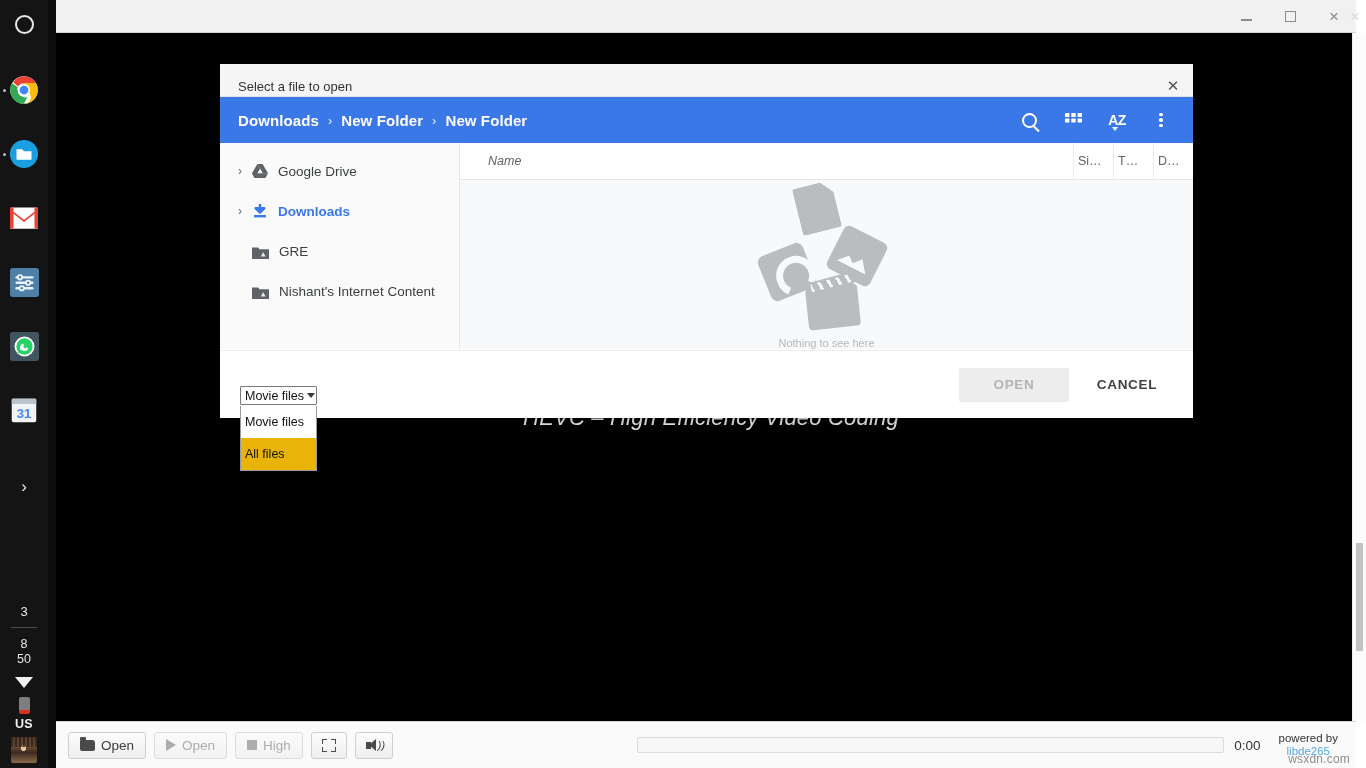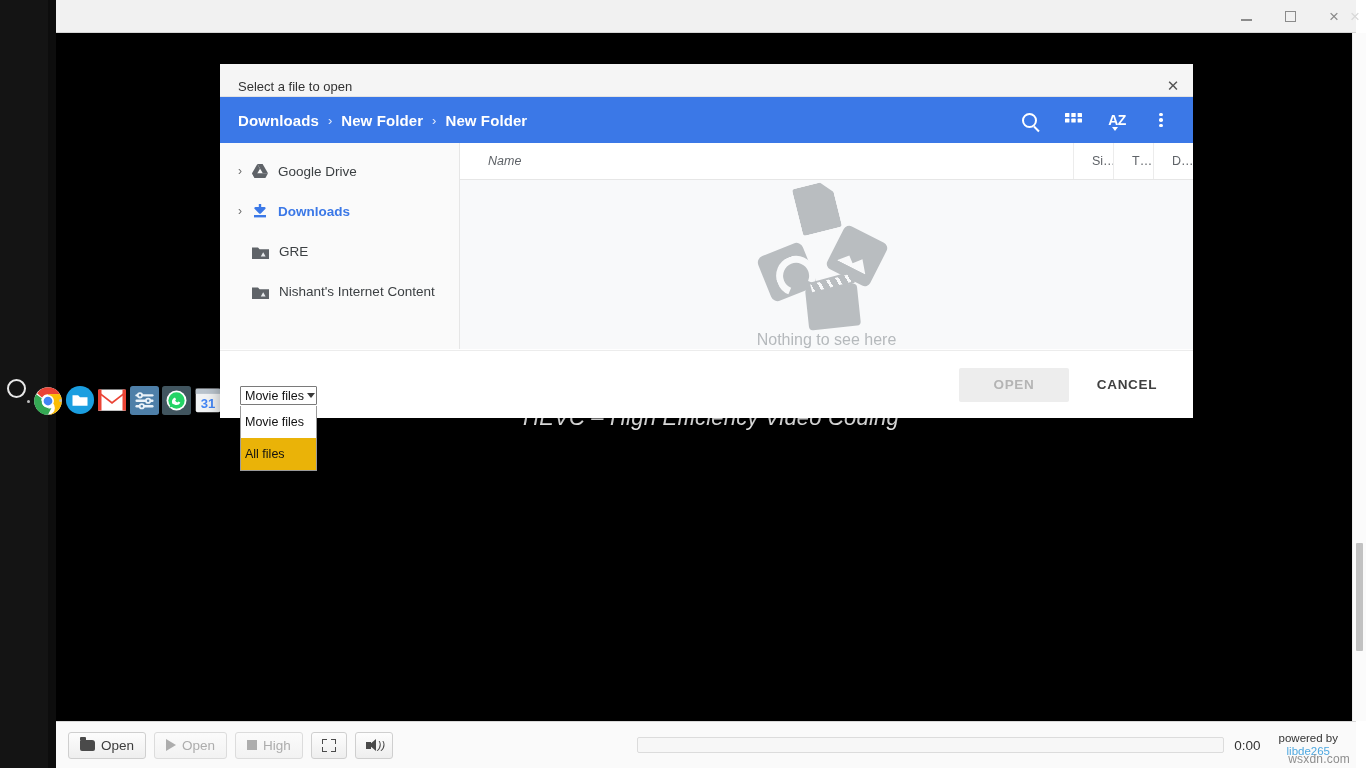--- a/index.html
+++ b/index.html
@@ -10,21 +10,21 @@
     font-family: "Liberation Sans", sans-serif;
     -webkit-font-smoothing: antialiased;
   }
 
   
   #desktop { position: absolute; inset: 0; background: #0d0d0d; }
 
   #shelf {
     position: absolute; left: 0; top: 0; width: 48px; height: 768px;
     background: #141414;
-    display: flex; flex-direction: row; align-items: center;
+    display: flex; flex-direction: column; align-items: center;
     z-index: 60;
   }
   .shelf-icon {
     width: 32px; height: 32px; margin-top: 8px;
     display: flex; align-items: center; justify-content: center;
     border-radius: 4px; position: relative; flex: none;
   }
   .launcher-ring {
     width: 19px; height: 19px; border: 2px solid #e8e8e8; border-radius: 50%;
   }
@@ -206,21 +206,21 @@
   .ic-dl { width: 16px; height: 16px; position: relative; }
   .ic-folder-shared { width: 17px; height: 13px; position: relative; }
 
   #dlg-main { flex: 1 1 auto; position: relative; background: #fff; }
   #col-head {
     height: 37px; border-bottom: 1px solid #e6e6e6; display: flex; align-items: center;
     font-size: 12.5px; color: #5f6368;
   }
   #col-head .c-name { flex: 1 1 auto; padding-left: 28px; font-style: italic; }
   #col-head .c-small { width: 40px; border-left: 1px solid #ececec; height: 100%;
-    display:flex; align-items:center; padding-left: 18px; }
+    display:flex; align-items:center; padding-left: 4px; }
   #empty-state { position: absolute; left: 0; right: 0; top: 37px; bottom: 0;
     display: flex; flex-direction: column; align-items: center; justify-content: flex-start;
     padding-top: 2px; background: #f8f9fa; }
   #empty-art { width: 160px; height: 150px; position: relative; }
   #empty-art .sh { position: absolute; background: #b9bdc0; }
   .art-doc { width: 40px; height: 48px; left: 50px; top: 2px; transform: rotate(-14deg);
     border-radius: 3px; clip-path: polygon(0 0, 72% 0, 100% 26%, 100% 100%, 0 100%); }
   .art-img { width: 48px; height: 48px; left: 86px; top: 50px; transform: rotate(27deg);
     border-radius: 6px; }
   .art-img:after { content:""; position:absolute; left:8px; bottom:11px; width:32px; height:16px;
@@ -230,21 +230,21 @@
     border-radius: 7px; }
   .art-aud:after { content:""; position:absolute; left:11px; top:11px; width:26px; height:26px;
     border: 7px solid #f8f9fa; border-radius: 50%; border-bottom-color: transparent; }
   .art-mov { width: 52px; height: 42px; left: 60px; top: 104px; transform: rotate(-6deg);
     border-radius: 4px; }
   .art-mov:before { content:""; position:absolute; left:4px; top:-9px; width:46px; height:12px;
     background:#b9bdc0; transform: rotate(-9deg); border-radius:2px; }
   .art-mov:after { content:""; position:absolute; left:6px; top:-7px; width:42px; height:8px;
     background: repeating-linear-gradient(74deg, #f8f9fa 0 3px, transparent 3px 9px);
     transform: rotate(-9deg); }
-  #empty-text { font-size: 16px; color: #b5b9bc; margin-top: 6px; }
+  #empty-text { font-size: 11px; color: #b5b9bc; margin-top: 6px; }
 
   #dlg-foot {
     position: absolute; left: 0; bottom: 0; width: 973px; height: 68px;
     background: #fff; border-top: 1px solid #ececec;
     display: flex; align-items: center; padding: 0 18px;
   }
   #btn-open {
     width: 110px; height: 34px; background: #ededed; border: none; border-radius: 2px;
     color: #b4b4b4; font-size: 13.5px; font-weight: bold; letter-spacing: .7px;
     font-family: "Liberation Sans", sans-serif;

